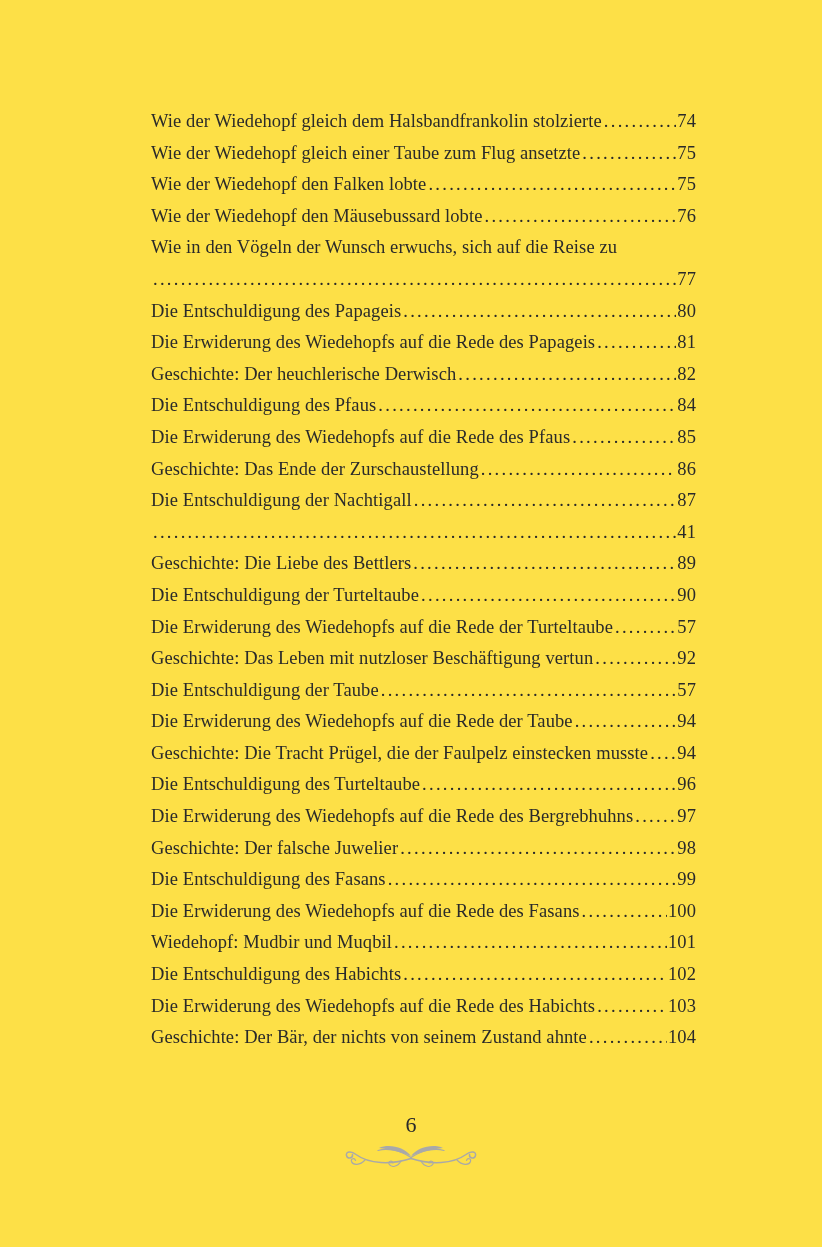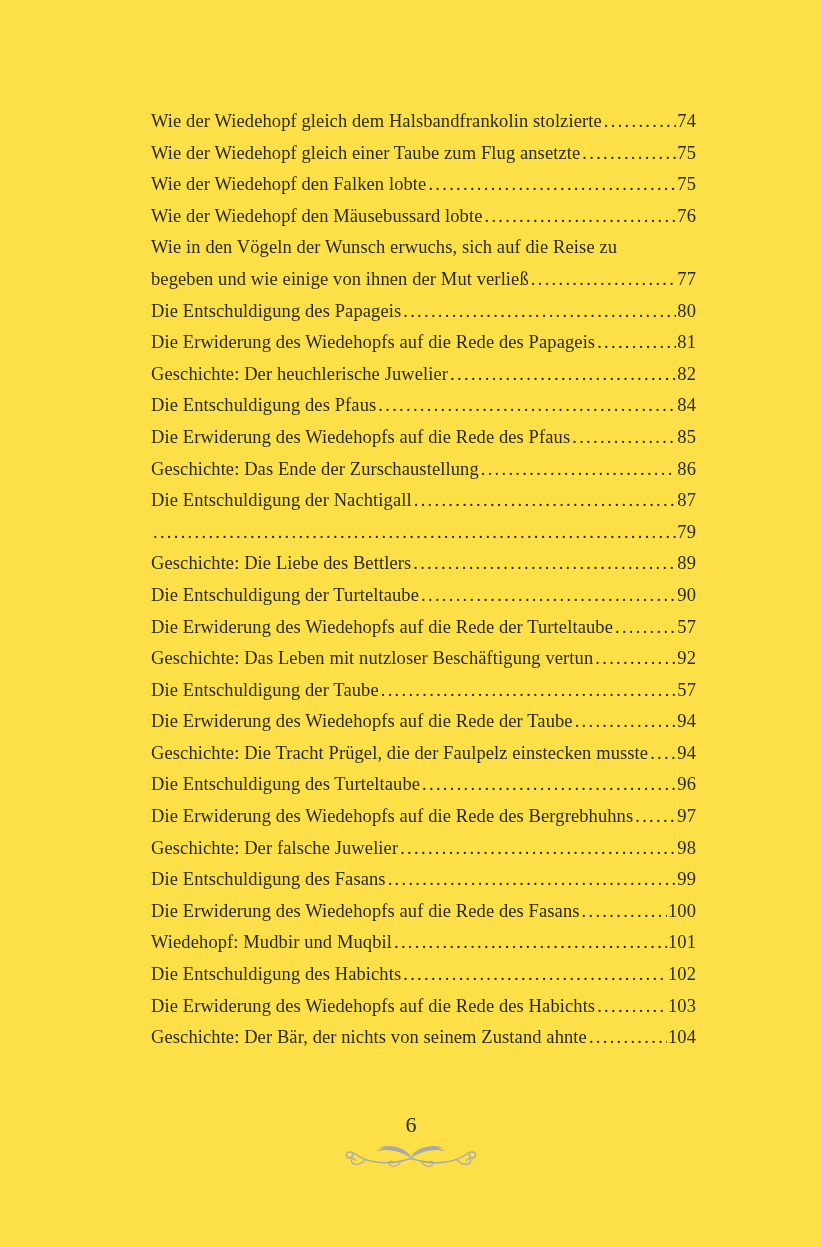--- a/index.html
+++ b/index.html
@@ -99,42 +99,41 @@
     <span class="toc-dots"></span>
     <span class="toc-page">76</span>
   </div>
       </div>
       <div class="toc-entry">
         <div class="toc-line no-leader">
     <span class="toc-title">Wie in den Vögeln der Wunsch erwuchs, sich auf die Reise zu</span>
 
   </div>
         <div class="toc-line">
-    <span class="toc-title">begeben und wie einige von ihnen der Mut verließ</span>
     <span class="toc-dots"></span>
     <span class="toc-page">77</span>
   </div>
       </div>
       <div class="toc-entry">
         <div class="toc-line">
     <span class="toc-title">Die Entschuldigung des Papageis</span>
     <span class="toc-dots"></span>
     <span class="toc-page">80</span>
   </div>
       </div>
       <div class="toc-entry">
         <div class="toc-line">
     <span class="toc-title">Die Erwiderung des Wiedehopfs auf die Rede des Papageis</span>
     <span class="toc-dots"></span>
     <span class="toc-page">81</span>
   </div>
       </div>
       <div class="toc-entry">
         <div class="toc-line">
-    <span class="toc-title">Geschichte: Der heuchlerische Juwelier</span>
+    <span class="toc-title">Geschichte: Der heuchlerische Derwisch</span>
     <span class="toc-dots"></span>
     <span class="toc-page">82</span>
   </div>
       </div>
       <div class="toc-entry">
         <div class="toc-line">
     <span class="toc-title">Die Entschuldigung des Pfaus</span>
     <span class="toc-dots"></span>
     <span class="toc-page">84</span>
   </div>
@@ -156,21 +155,21 @@
       <div class="toc-entry">
         <div class="toc-line">
     <span class="toc-title">Die Entschuldigung der Nachtigall</span>
     <span class="toc-dots"></span>
     <span class="toc-page">87</span>
   </div>
       </div>
       <div class="toc-entry">
         <div class="toc-line">
     <span class="toc-dots"></span>
-    <span class="toc-page">79</span>
+    <span class="toc-page">41</span>
   </div>
       </div>
       <div class="toc-entry">
         <div class="toc-line">
     <span class="toc-title">Geschichte: Die Liebe des Bettlers</span>
     <span class="toc-dots"></span>
     <span class="toc-page">89</span>
   </div>
       </div>
       <div class="toc-entry">

